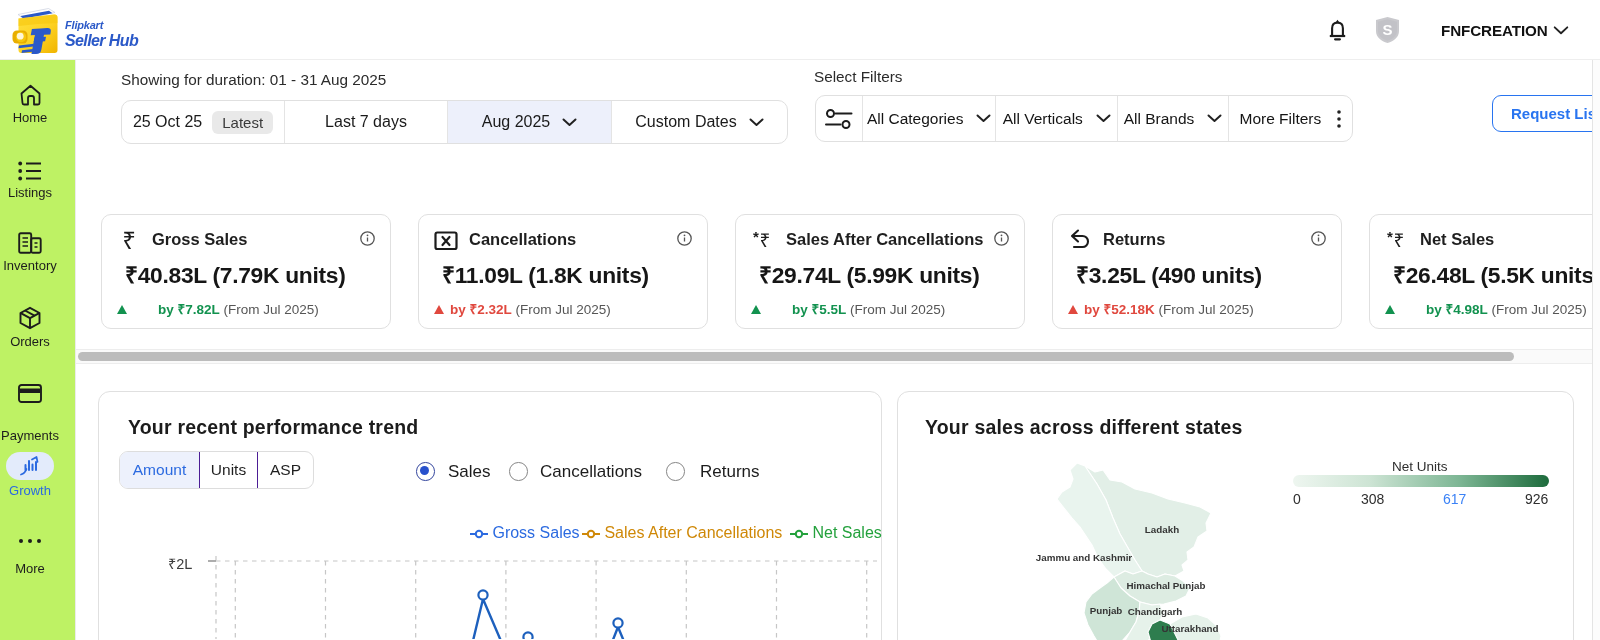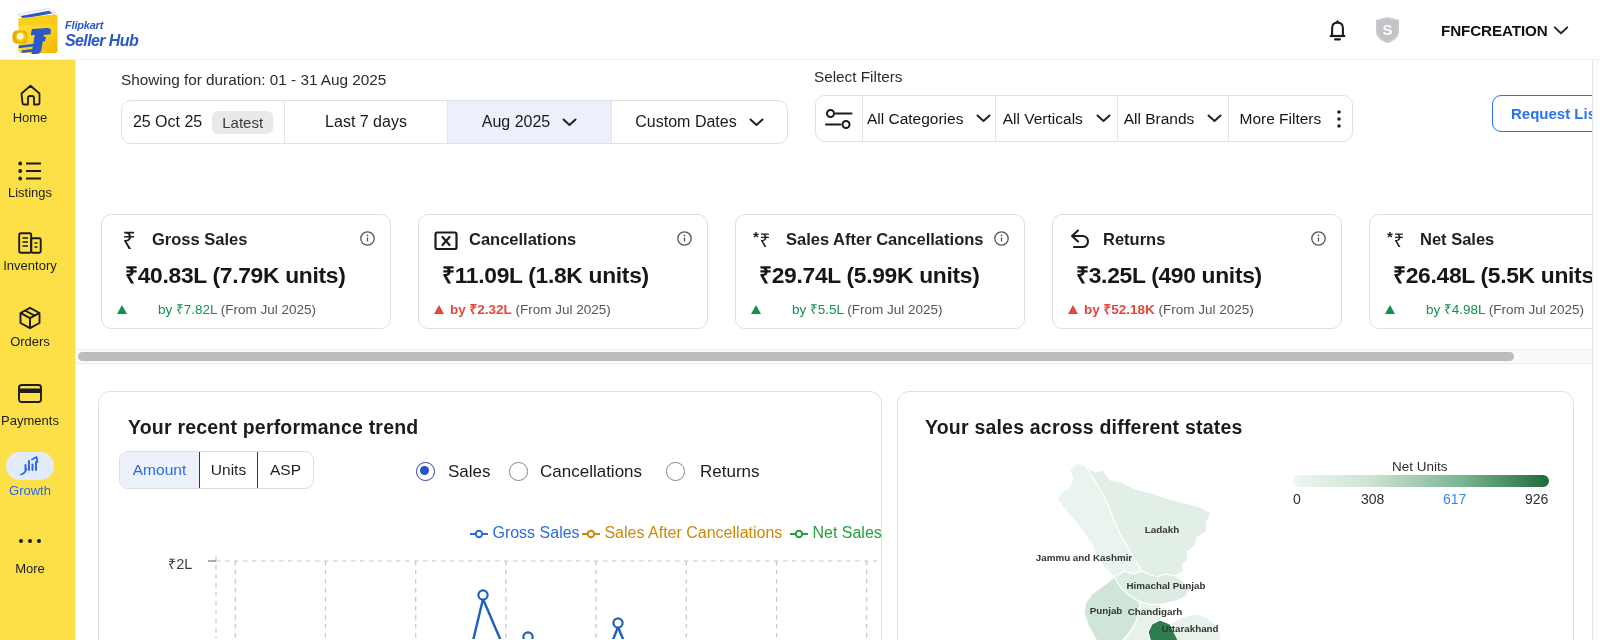--- a/index.html
+++ b/index.html
@@ -7,21 +7,21 @@
   font-family:"Liberation Sans",sans-serif; color:#1a1a1a; }
 .abs { position:absolute; }
 
 #header { position:absolute; left:0; top:0; width:1600px; height:60px; background:#fff;
   border-bottom:1px solid #eeeeee; z-index:30; }
 #brand { position:absolute; left:65px; top:20px; color:#2b59c8; font-style:italic; font-weight:bold; line-height:1; }
 #brand .l1 { font-size:11px; letter-spacing:-.2px; }
 #brand .l2 { font-size:16px; margin-top:2px; letter-spacing:-.6px; }
 #acct { position:absolute; left:1441px; top:22px; font-size:15.2px; font-weight:bold; color:#111; letter-spacing:-.1px; }
 
-#sidebar { position:absolute; left:0; top:60px; width:76px; height:580px; background:#fde047;
+#sidebar { position:absolute; left:0; top:60px; width:76px; height:580px; background:#bef264;
   border-right:1px solid #ebebeb; z-index:20; }
 .nav-item { position:absolute; left:0; width:60px; text-align:center; }
 .nav-item .lbl { font-size:13px; color:#1d1d1d; margin-top:4px; }
 .nav-item svg { display:block; margin:0 auto; }
 
 .sec-label { position:absolute; font-size:15.3px; color:#2b2b2b; }
 #dur-tabs { position:absolute; left:121px; top:100px; width:667px; height:44px;
   border:1px solid #e0e0e0; border-radius:10px; background:#fff; display:flex; overflow:hidden; }
 #dur-tabs .seg { display:flex; align-items:center; justify-content:center; font-size:16px;
   border-right:1px solid #e4e4e4; color:#1a1a1a; }
@@ -35,21 +35,21 @@
 #reqlist { position:absolute; left:1492px; top:95px; width:118px; height:37px; border:1.5px solid #2874f0;
   border-radius:9px; color:#2874f0; font-size:15px; font-weight:bold; display:flex; align-items:center; padding-left:18px; background:#fff; }
 
 .mcard { position:absolute; top:214px; width:290px; height:115px; background:#fff;
   border:1px solid #e0e0e0; border-radius:10px; }
 .mcard .title { position:absolute; left:50px; top:15px; font-size:16.5px; font-weight:bold; color:#1f1f1f; }
 .mcard .icon { position:absolute; left:15px; top:13px; width:24px; height:24px; }
 .mcard .info { position:absolute; right:15px; top:16px; }
 .mcard .value { position:absolute; left:13px; top:44px; font-size:22.8px; font-weight:bold; color:#161616; letter-spacing:-.3px;margin-left:10px; }
 .mcard .delta { position:absolute; left:15px; top:85px; font-size:13.5px; color:#565656; white-space:nowrap; }
-.up { color:#12924f; font-weight:normal;padding-left:25px; }
+.up { color:#12924f; font-weight:bold;padding-left:25px; }
 .dn { color:#e0483e; font-weight:bold; }
 .tri-g { display:inline-block; width:0; height:0; border-left:5.5px solid transparent; border-right:5.5px solid transparent;
   border-bottom:9px solid #12924f; margin-right:6px; position:relative; top:0px; }
 .tri-r { display:inline-block; width:0; height:0; border-left:5.5px solid transparent; border-right:5.5px solid transparent;
   border-bottom:9px solid #e0483e; margin-right:6px; }
 
 #hscroll-track { position:absolute; left:76px; top:349px; width:1524px; height:15px; background:#fafafa;
   border-top:1px solid #ededed; border-bottom:1px solid #ededed; }
 #hscroll-thumb { position:absolute; left:78px; top:352px; width:1436px; height:9px; background:#bcbcbc; border-radius:4.5px; }
 
@@ -149,21 +149,21 @@
       <path d="M2.8 7.2 L12 12.2 L21.2 7.2 M12 12.2 l0 9.6" fill="none" stroke="#1c1c1c" stroke-width="1.9" stroke-linejoin="round"></path>
       <path d="M7 4.5 l9.5 5.2" fill="none" stroke="#1c1c1c" stroke-width="1.9"></path>
     </svg>
     <div class="lbl">Orders</div>
   </div>
   <div class="nav-item" style="top:324px">
     <svg width="24" height="19" viewBox="0 0 24 19">
       <rect x="1" y="1" width="22" height="17" rx="2.5" fill="none" stroke="#1c1c1c" stroke-width="1.9"></rect>
       <rect x="1.8" y="4.5" width="20.4" height="4.5" fill="#1c1c1c"></rect>
     </svg>
-    <div class="lbl" style="margin-top:10px">Payments</div>
+    <div class="lbl" style="margin-top:25px">Payments</div>
   </div>
   <div class="nav-item" style="top:392px">
     <div style="position:absolute;left:6px;top:0;width:48px;height:28px;border-radius:14px;background:#e3ebfb"></div>
     <svg width="22" height="20" viewBox="0 0 22 20" style="position:relative;margin-top:4px">
       <path d="M2 18.5 q4 -1 5.5 -5.5" fill="none" stroke="#2b6ae0" stroke-width="1.8" stroke-linecap="round"></path>
       <path d="M6.5 14 l0 -5 M10 14 l0 -9 M13.5 14 l0 -5.5 M17 14 l0 -8" stroke="#2b6ae0" stroke-width="2" stroke-linecap="round"></path>
       <path d="M13 3.5 l4.5 -2.5 l1 5" fill="none" stroke="#2b6ae0" stroke-width="1.7" stroke-linecap="round" stroke-linejoin="round"></path>
     </svg>
     <div class="lbl" style="color:#2b6ae0;margin-top:7px">Growth</div>
   </div>

